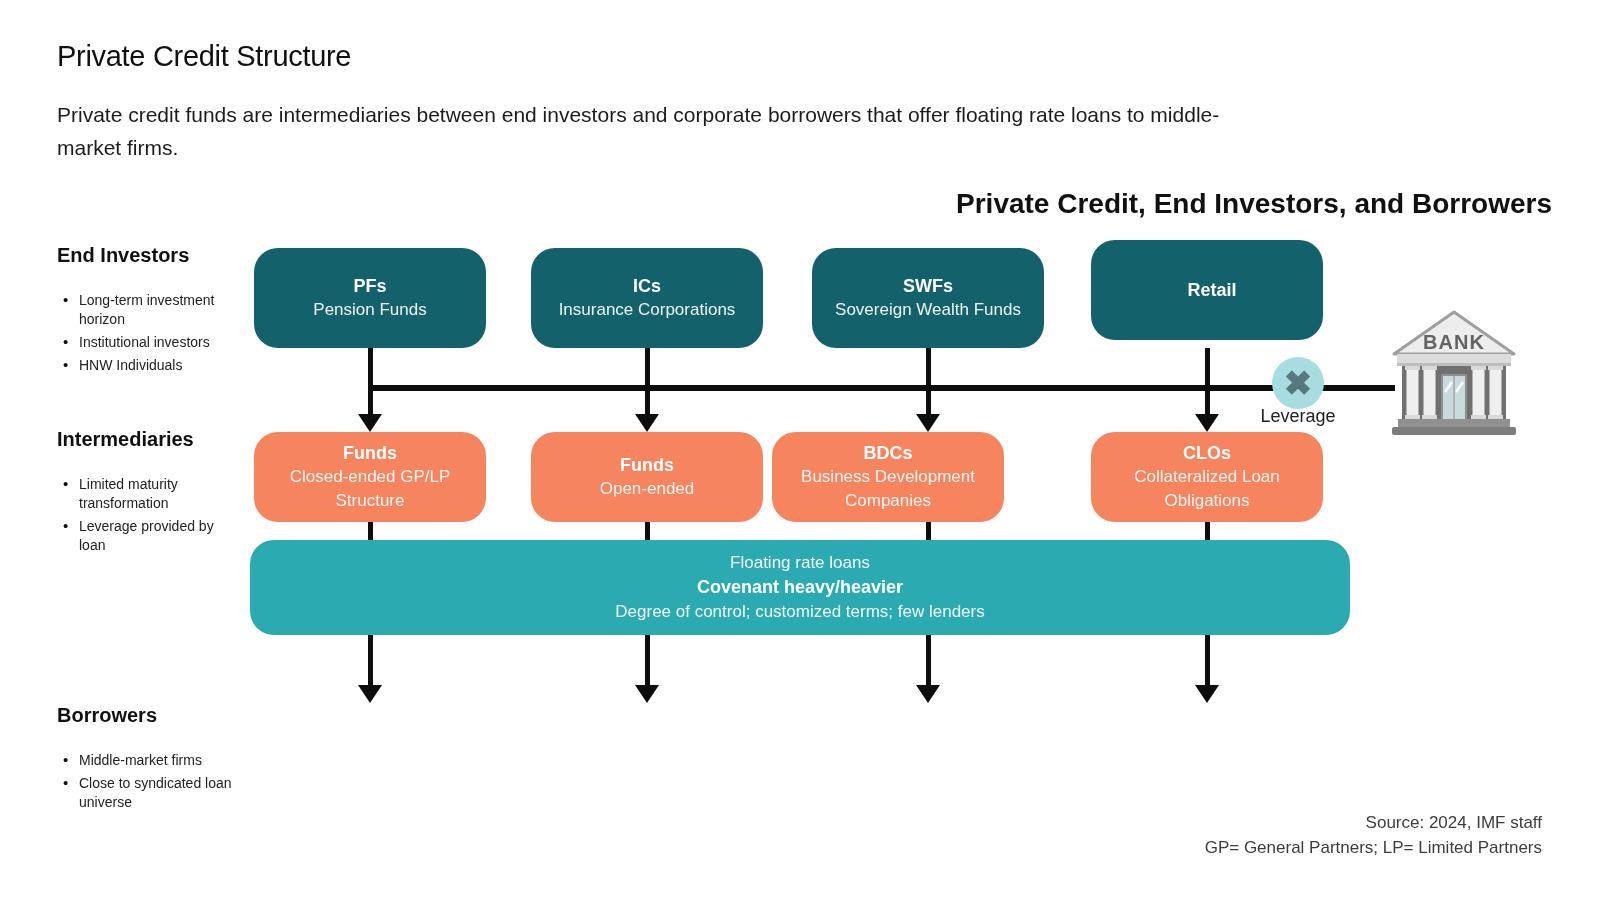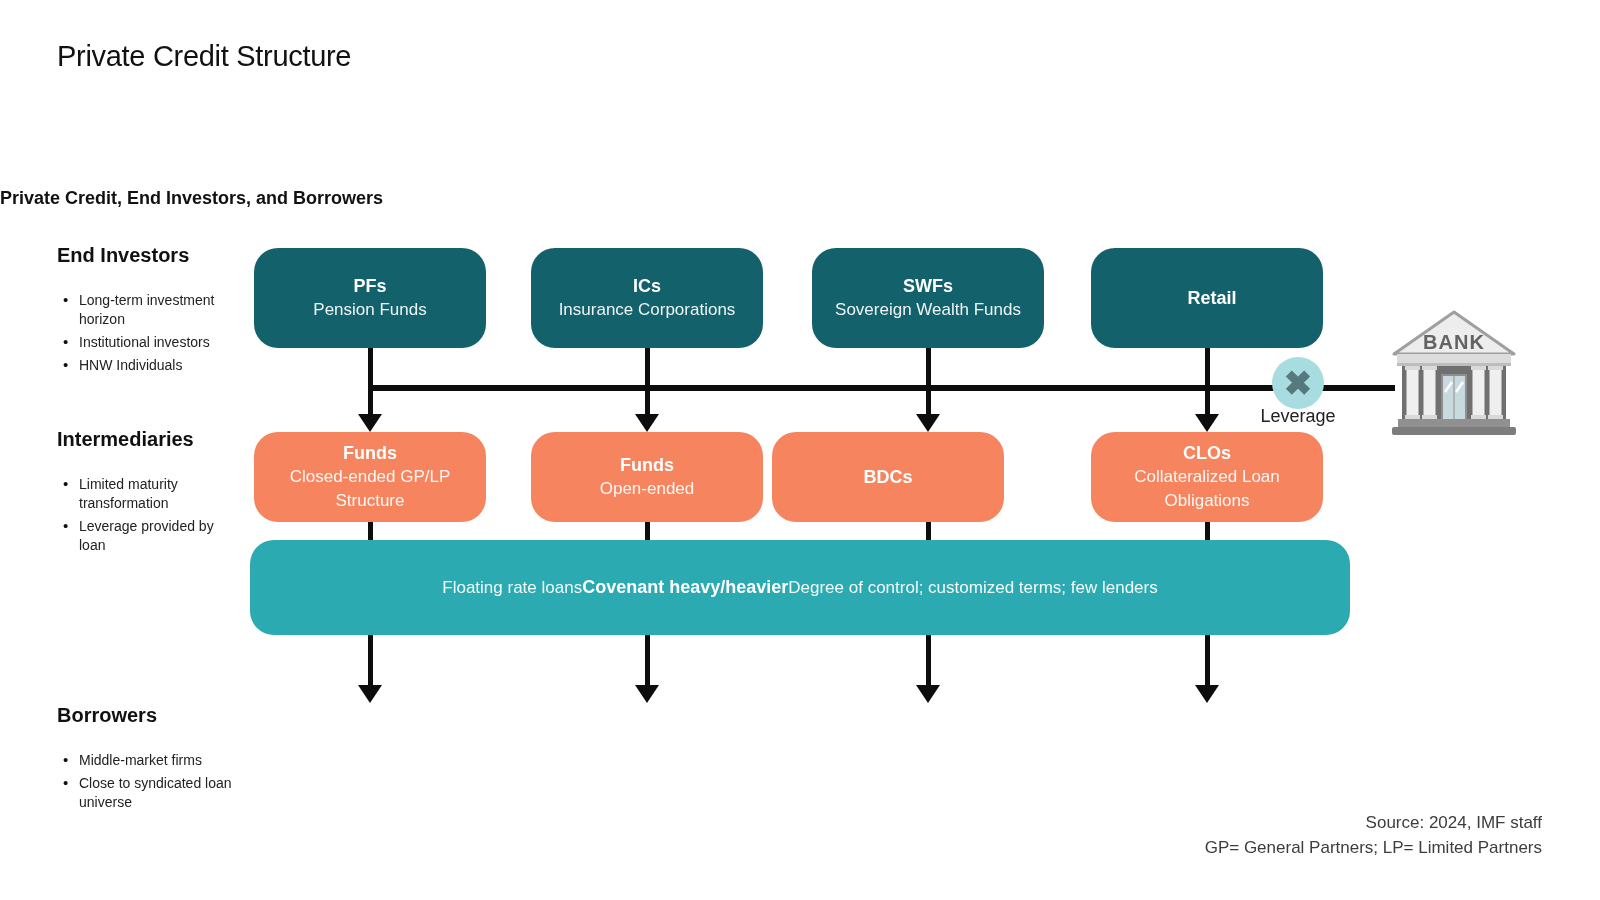--- a/index.html
+++ b/index.html
@@ -19,22 +19,22 @@
     font-size: 29px; font-weight: normal; color: #111;
     letter-spacing: -0.3px;
   }
   .page-subtitle {
     left: 57px; top: 98px; width: 1170px;
     font-size: 21px; color: #1c1c1c; line-height: 33px;
     font-weight: normal;
   }
   .diagram-title {
     left: 0; top: 188px; width: 1552px;
-    text-align: left;
-    font-size: 18px; font-weight: bold; color: #111;
+    text-align: right;
+    font-size: 28px; font-weight: bold; color: #111;
   }
 
   
   .rail-heading { font-size: 20px; font-weight: bold; color: #111; }
   .rail-list { list-style: none; margin-top: 24px; }
   .rail-list li {
     position: relative;
     font-size: 14px; color: #222; line-height: 19px;
     padding-left: 22px; margin-bottom: 4px;
     max-width: 180px;
@@ -55,21 +55,21 @@
     width: 232px;
   }
   .node-teal { background: #13616B; height: 100px; }
   .node-orange { background: #F5845F; height: 90px; }
   .node .abbr { font-size: 18px; font-weight: bold; color: #ffffff; line-height: 24px; }
   .node .nm { font-size: 17px; color: rgba(255,255,255,0.93); line-height: 24px; font-weight: normal; }
 
   .loan-bar {
     left: 250px; top: 540px; width: 1100px; height: 95px;
     background: #2BAAB2; border-radius: 24px;
-    display: flex; flex-direction: row;
+    display: flex; flex-direction: column;
     align-items: center; justify-content: center;
     text-align: center; color: #fff;
   }
   .loan-bar .l1, .loan-bar .l3 { font-size: 17px; line-height: 24px; color: rgba(255,255,255,0.95); }
   .loan-bar .l2 { font-size: 18px; font-weight: bold; line-height: 25px; }
 
   .corporates {
     left: 250px; top: 703px; width: 1105px; height: 95px;
     background: #FEB6A1; border-radius: 24px;
     display: flex; flex-direction: column;
@@ -105,20 +105,21 @@
     right: 58px; top: 810px;
     text-align: right; font-size: 17px; color: #3d3d3d; line-height: 25px;
   }
 </style>
 </head>
 <body>
 
 <div class="canvas">
 
   <div class="abs page-title">Private Credit Structure</div>
+  <div class="abs page-subtitle">Private credit funds are intermediaries between end investors and corporate borrowers that offer floating rate loans to middle-market firms.</div>
   <div class="abs diagram-title">Private Credit, End Investors, and Borrowers</div>
 
   <div class="abs" style="left:57px; top:244px;">
     <div class="rail-heading">End Investors</div>
     <ul class="rail-list">
       <li>Long-term investment horizon</li>
       <li>Institutional investors</li>
       <li>HNW Individuals</li>
     </ul>
   </div>
@@ -144,21 +145,21 @@
     <div class="nm">Pension Funds</div>
   </div>
   <div class="abs node node-teal" style="left:531px; top:248px;">
     <div class="abbr">ICs</div>
     <div class="nm">Insurance Corporations</div>
   </div>
   <div class="abs node node-teal" style="left:812px; top:248px;">
     <div class="abbr">SWFs</div>
     <div class="nm">Sovereign Wealth Funds</div>
   </div>
-  <div class="abs node node-teal" style="left:1091px; top:248px;padding-left:28px;">
+  <div class="abs node node-teal" style="left:1091px; top:240px;padding-left:28px;">
     <div class="abbr">Retail</div>
     <div class="nm"></div>
   </div>
 
   <div class="abs vline" style="left:368px; top:348px; height:68px;"></div>
   <div class="abs vline" style="left:645px; top:348px; height:68px;"></div>
   <div class="abs vline" style="left:926px; top:348px; height:68px;"></div>
   <div class="abs vline" style="left:1205px; top:348px; height:68px;"></div>
   <div class="abs arrowhead" style="left:358px; top:414px;"></div>
   <div class="abs arrowhead" style="left:635px; top:414px;"></div>
@@ -202,20 +203,21 @@
   <div class="abs node node-orange" style="left:254px; top:432px;">
     <div class="abbr">Funds</div>
     <div class="nm">Closed-ended GP/LP Structure</div>
   </div>
   <div class="abs node node-orange" style="left:531px; top:432px;">
     <div class="abbr">Funds</div>
     <div class="nm">Open-ended</div>
   </div>
   <div class="abs node node-orange" style="left:772px; top:432px;">
     <div class="abbr">BDCs</div>
+    <div class="nm">Business Development Companies</div>
   </div>
   <div class="abs node node-orange" style="left:1091px; top:432px;">
     <div class="abbr">CLOs</div>
     <div class="nm">Collateralized Loan Obligations</div>
   </div>
 
   <div class="abs vline" style="left:368px; top:522px; height:18px;"></div>
   <div class="abs vline" style="left:645px; top:522px; height:18px;"></div>
   <div class="abs vline" style="left:926px; top:522px; height:18px;"></div>
   <div class="abs vline" style="left:1205px; top:522px; height:18px;"></div>

